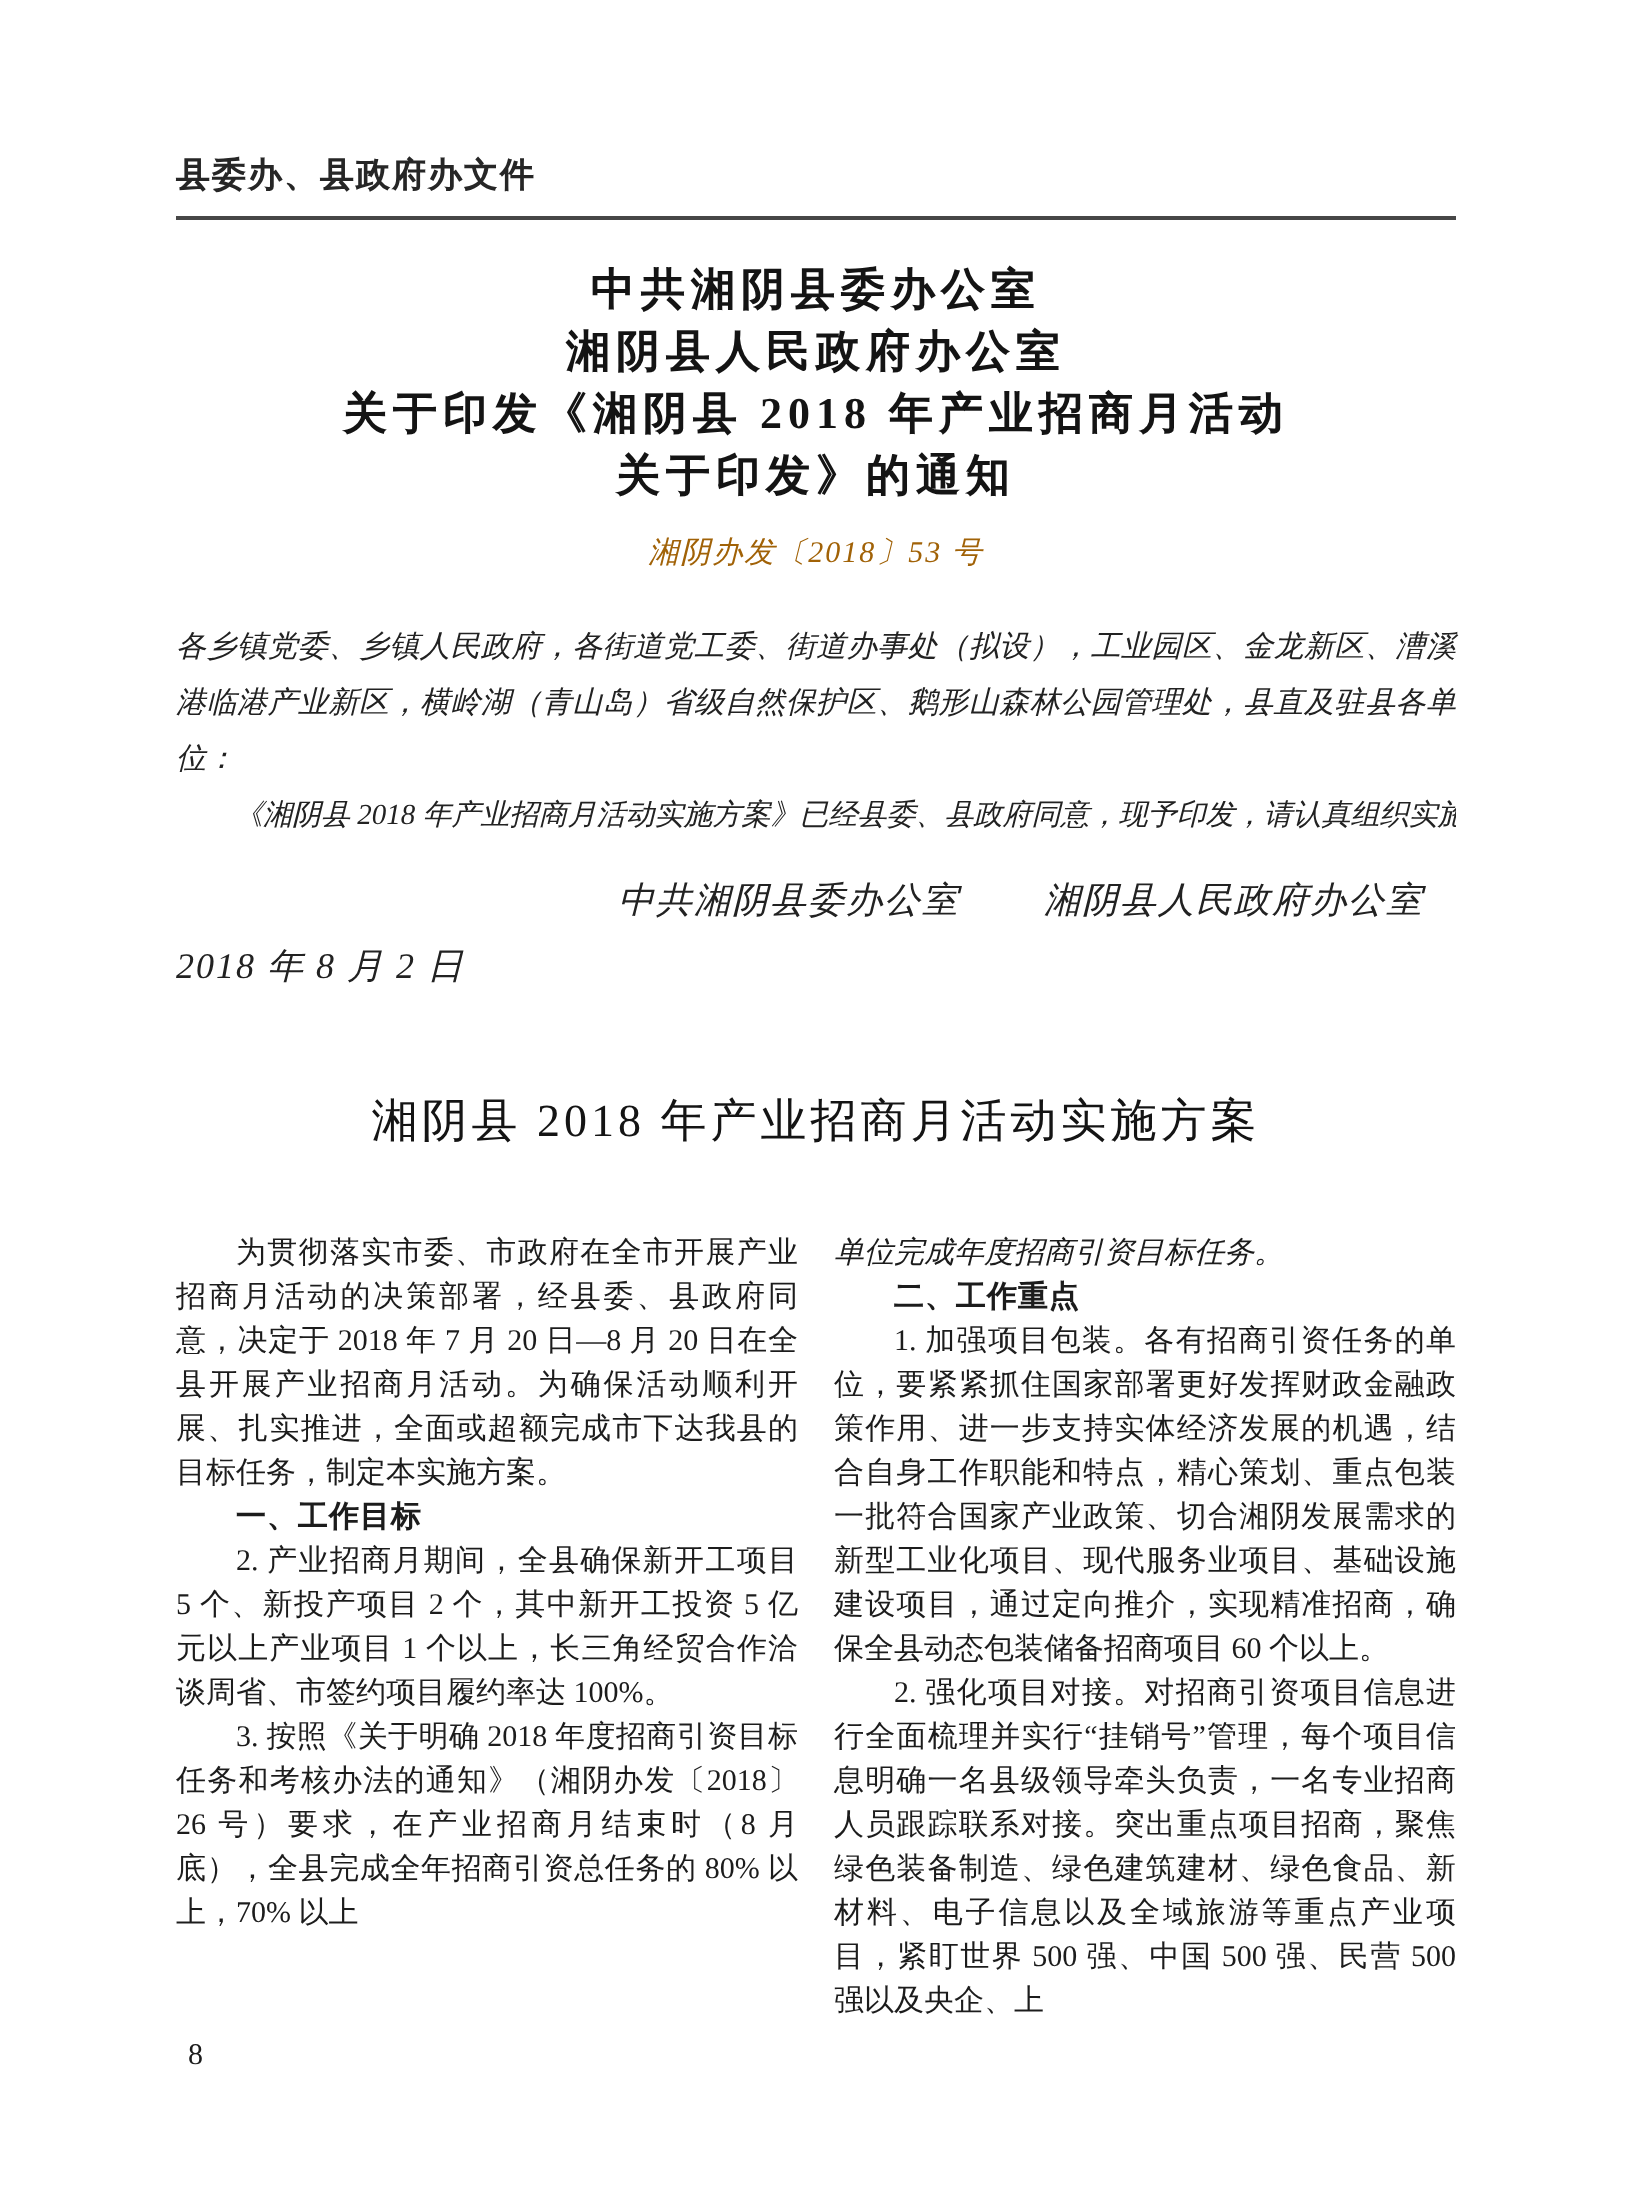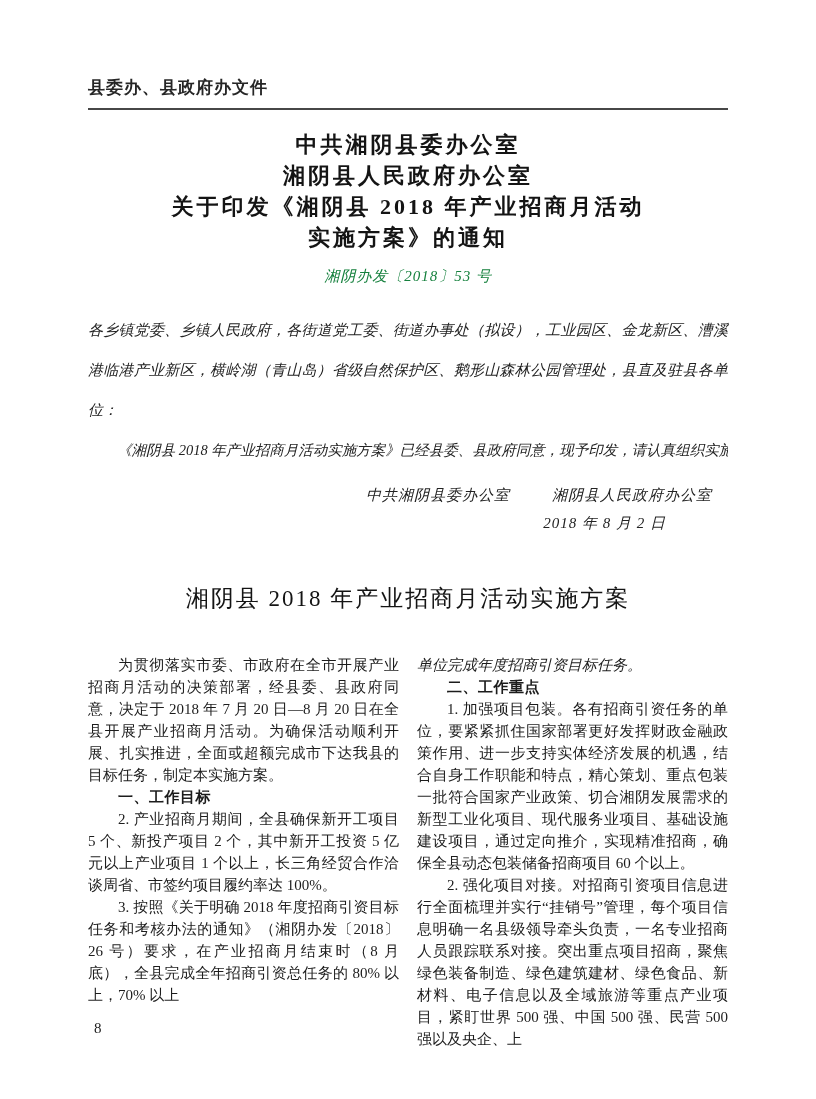--- a/index.html
+++ b/index.html
@@ -34,36 +34,36 @@
     line-height: 31px;
     letter-spacing: 3px;
     color: #141414;
   }
   .doc-number {
     margin-top: 14px;
     text-align: center;
     font-style: italic;
     font-size: 15px;
     letter-spacing: 1px;
-    color: #15803d;
+    color: #a16207;
   }
   .kai {
     font-style: italic;
     font-size: 15px;
-    line-height: 40px;
+    line-height: 28px;
     text-align: justify;
     color: #222;
   }
   .recipients { margin-top: 24px; }
   .indent2 { text-indent: 2em; }
   .one-line { white-space: nowrap; font-size: 14.5px; overflow: hidden; }
-  .signature { margin-top: 16px; font-style: italic; font-size: 15px; color: #222; }
+  .signature { margin-top: 16px; font-style: italic; font-size: 18px; color: #222; }
   .sig-names { text-align: right; padding-right: 16px; letter-spacing: 1px; }
   .sig-gap { display: inline-block; width: 42px; }
-  .sig-date { text-align: right; padding-right: 62px; margin-top: 9px; letter-spacing: 1px; }
+  .sig-date { text-align: left; padding-right: 62px; margin-top: 9px; letter-spacing: 1px; }
   
   .plan-title {
     margin-top: 50px;
     text-align: center;
     font-weight: 400;
     font-size: 23px;
     letter-spacing: 2px;
     color: #141414;
   }
   .columns {
@@ -101,21 +101,21 @@
 
   <div class="header">
     <div class="hdr-label">县委办、县政府办文件</div>
     <div class="hdr-rule"></div>
   </div>
 
   <div class="notice-title">
     <div>中共湘阴县委办公室</div>
     <div>湘阴县人民政府办公室</div>
     <div>关于印发《湘阴县 2018 年产业招商月活动</div>
-    <div>实施方案》的通知</div>
+    <div>关于印发》的通知</div>
   </div>
 
   <div class="doc-number">湘阴办发〔2018〕53 号</div>
 
   <p class="kai recipients">各乡镇党委、乡镇人民政府，各街道党工委、街道办事处（拟设），工业园区、金龙新区、漕溪港临港产业新区，横岭湖（青山岛）省级自然保护区、鹅形山森林公园管理处，县直及驻县各单位：</p>
 
   <p class="kai indent2 one-line">《湘阴县 2018 年产业招商月活动实施方案》已经县委、县政府同意，现予印发，请认真组织实施。</p>
 
   <div class="signature">
     <div class="sig-names">

